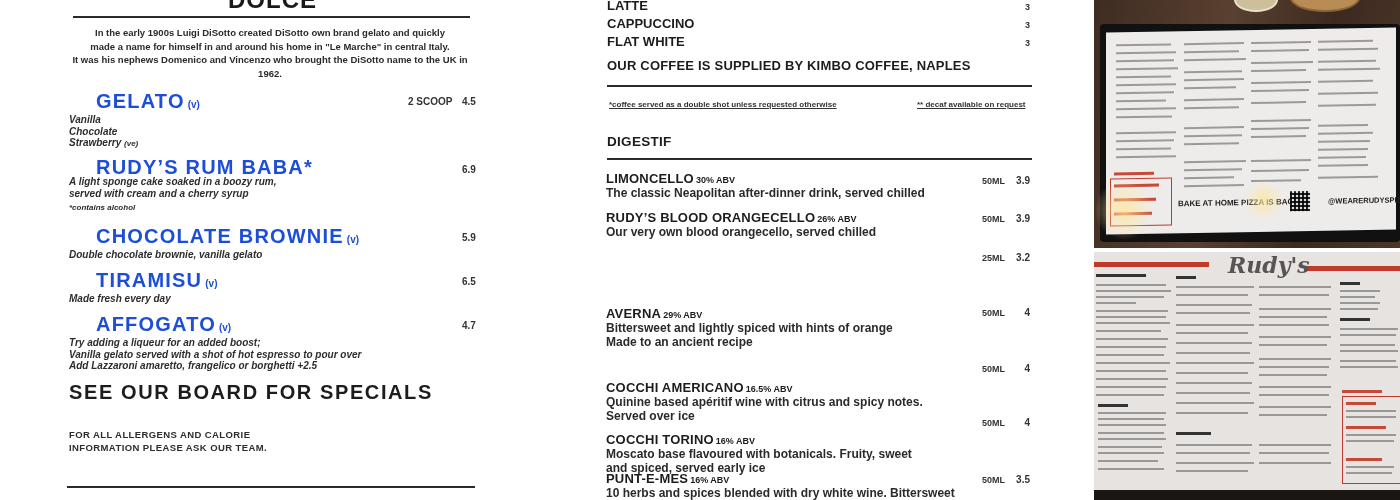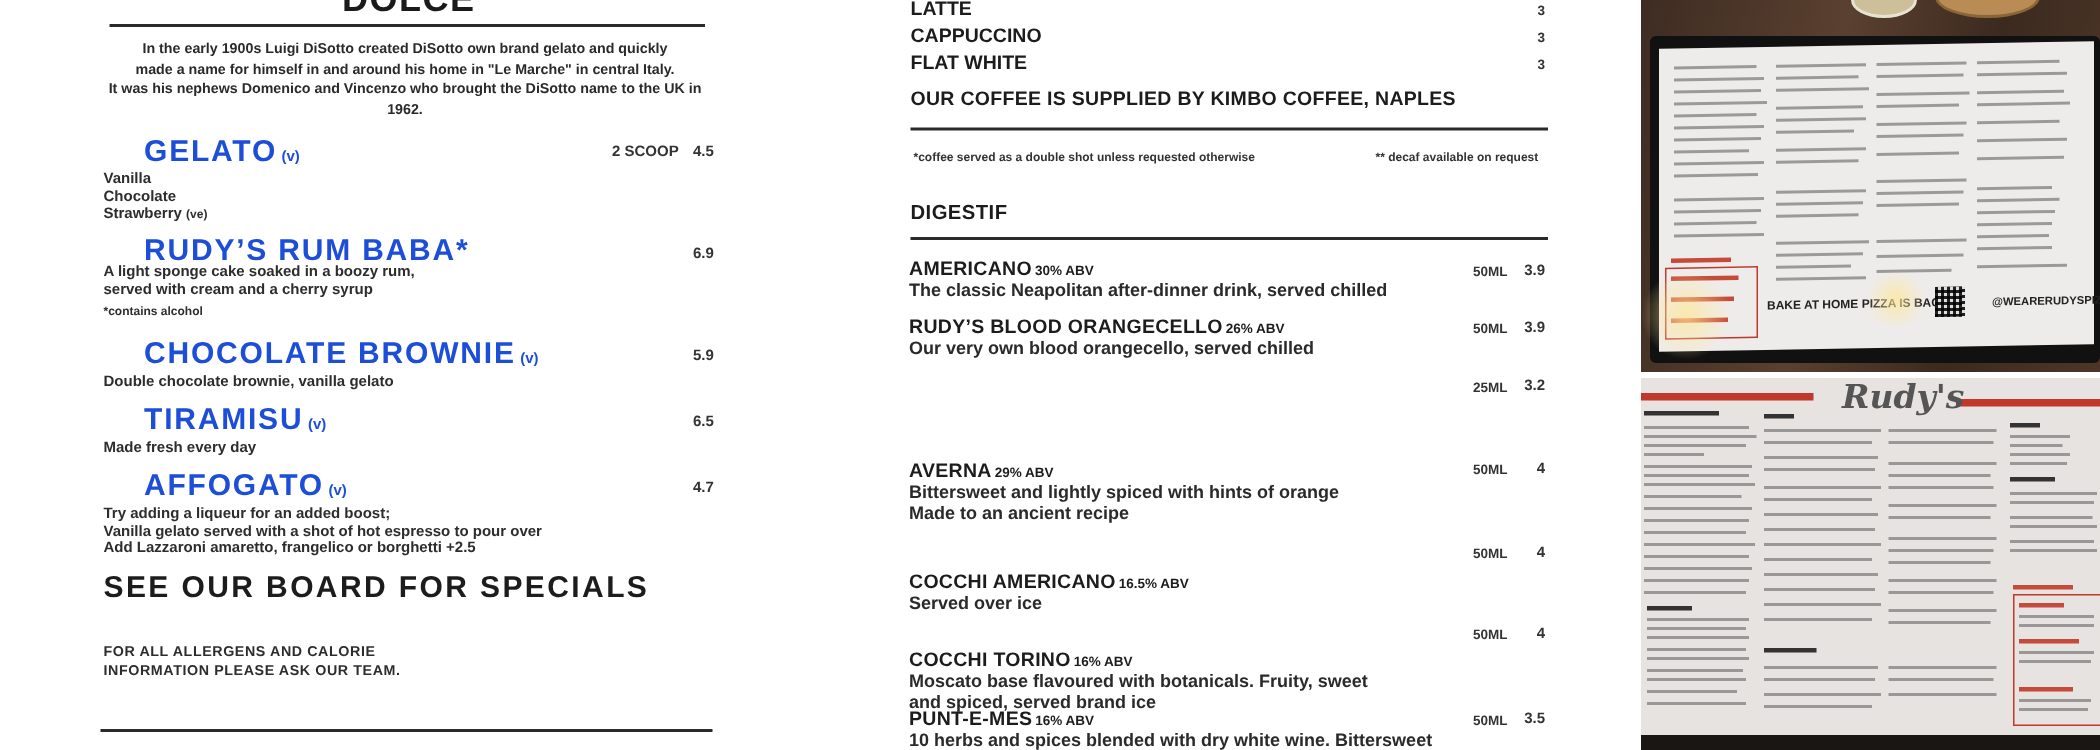--- a/index.html
+++ b/index.html
@@ -12,32 +12,32 @@
 
     .abs { position: absolute; white-space: nowrap; }
 
     
     .dolce-title { left: 0; width: 545px; top: -14px; text-align: center; font-weight: 700; font-size: 24px; letter-spacing: 1px; color: #1a1a1a; }
     .rule { position: absolute; height: 2px; background: #2a2a2a; }
     .intro { left: 60px; width: 420px; top: 26px; text-align: center; font-size: 9.5px; line-height: 13.5px; font-weight: 700; color: #2a2a2a; white-space: normal; }
 
     .item-name { font-weight: 700; font-size: 20px; letter-spacing: 1.2px; color: #1d4ed8; line-height: 22px; margin-left: 27px; }
     .item-name .tag { font-size: 10px; letter-spacing: 0; font-weight: 700; margin-left: 3px; }
-    .item-desc { font-size: 10px; line-height: 11.5px; font-weight: 700; color: #2d2d2d; white-space: normal; }
+    .item-desc { font-size: 10px; line-height: 11.5px; font-weight: 700; color: #2d2d2d; white-space: normal; font-style: italic; }
     .item-desc .small { font-size: 8px; }
     .price { font-size: 10px; font-weight: 700; color: #333; }
 
     .specials { font-weight: 700; font-size: 20px; letter-spacing: 1.6px; color: #1c1c1c; }
     .allergen { font-weight: 700; font-size: 9.5px; line-height: 13px; letter-spacing: 0.4px; color: #2d2d2d; white-space: normal; }
 
     
     .coffee-name { font-weight: 700; font-size: 13px; color: #1c1c1c; }
     .coffee-price { font-size: 9px; font-weight: 700; color: #333; }
     .kimbo { font-weight: 700; font-size: 13px; color: #1c1c1c; letter-spacing: 0.2px; }
-    .note { font-size: 8px; font-weight: 700; color: #333; }
+    .note { font-size: 8px; font-weight: 700; color: #333; text-decoration: underline; }
     .section-head { font-weight: 700; font-size: 13.5px; color: #1c1c1c; letter-spacing: 0.3px; }
 
     .dg-name { font-weight: 700; font-size: 13px; color: #1c1c1c; letter-spacing: 0.2px; }
     .dg-name .abv { font-size: 9px; font-weight: 700; letter-spacing: 0; margin-left: 2px; }
     .dg-desc { font-size: 12px; line-height: 14px; font-weight: 700; color: #2a2a2a; white-space: normal; }
     .dg-size { font-size: 9px; font-weight: 700; color: #333; }
     .dg-price { font-size: 10px; font-weight: 700; color: #333; text-align: right; width: 20px; }
 
     
     .photo { position: absolute; left: 1094px; width: 306px; overflow: hidden; }
@@ -141,21 +141,21 @@
 
   <div class="abs kimbo" style="left:62px; top:58px;">OUR COFFEE IS SUPPLIED BY KIMBO COFFEE, NAPLES</div>
   <div class="rule" style="left:62px; width:425px; top:85px;"></div>
   <div class="abs note" style="left:64px; top:100px;">*coffee served as a double shot unless requested otherwise</div>
   <div class="abs note" style="left:372px; top:100px;">** decaf available on request</div>
 
   <div class="abs section-head" style="left:62px; top:134px;">DIGESTIF</div>
   <div class="rule" style="left:62px; width:425px; top:158px;"></div>
 
   <div class="abs" style="left:61px; top:171px;">
-    <div class="dg-name"><span>AMERICANO</span><span class="abv">30% ABV</span></div>
+    <div class="dg-name"><span>LIMONCELLO</span><span class="abv">30% ABV</span></div>
     <div class="dg-desc">
         <div>The classic Neapolitan after-dinner drink, served chilled</div>
       </div>
   </div>
   <div class="abs dg-size" style="left:437px; top:176px;">50ML</div>
   <div class="abs dg-price" style="left:465px; top:175px;">3.9</div>
 
   <div class="abs" style="left:61px; top:210px;">
     <div class="dg-name"><span>RUDY’S BLOOD ORANGECELLO</span><span class="abv">26% ABV</span></div>
     <div class="dg-desc">
@@ -174,31 +174,32 @@
       <div>Bittersweet and lightly spiced with hints of orange</div>
       <div>Made to an ancient recipe</div>
     </div>
   </div>
   <div class="abs dg-size" style="left:437px; top:308px;">50ML</div>
   <div class="abs dg-price" style="left:465px; top:307px;">4</div>
 
   <div class="abs" style="left:61px; top:380px;">
     <div class="dg-name"><span>COCCHI AMERICANO</span><span class="abv">16.5% ABV</span></div>
     <div class="dg-desc">
+      <div>Quinine based apéritif wine with citrus and spicy notes.</div>
       <div>Served over ice</div>
     </div>
   </div>
   <div class="abs dg-size" style="left:437px; top:364px;">50ML</div>
   <div class="abs dg-price" style="left:465px; top:363px;">4</div>
 
   <div class="abs" style="left:61px; top:432px;">
     <div class="dg-name"><span>COCCHI TORINO</span><span class="abv">16% ABV</span></div>
     <div class="dg-desc">
       <div>Moscato base flavoured with botanicals. Fruity, sweet</div>
-      <div>and spiced, served brand ice</div>
+      <div>and spiced, served early ice</div>
     </div>
   </div>
   <div class="abs dg-size" style="left:437px; top:418px;">50ML</div>
   <div class="abs dg-price" style="left:465px; top:417px;">4</div>
 
   <div class="abs" style="left:61px; top:471px;">
     <div class="dg-name"><span>PUNT-E-MES</span><span class="abv">16% ABV</span></div>
     <div class="dg-desc">
         <div>10 herbs and spices blended with dry white wine. Bittersweet</div>
       </div>

